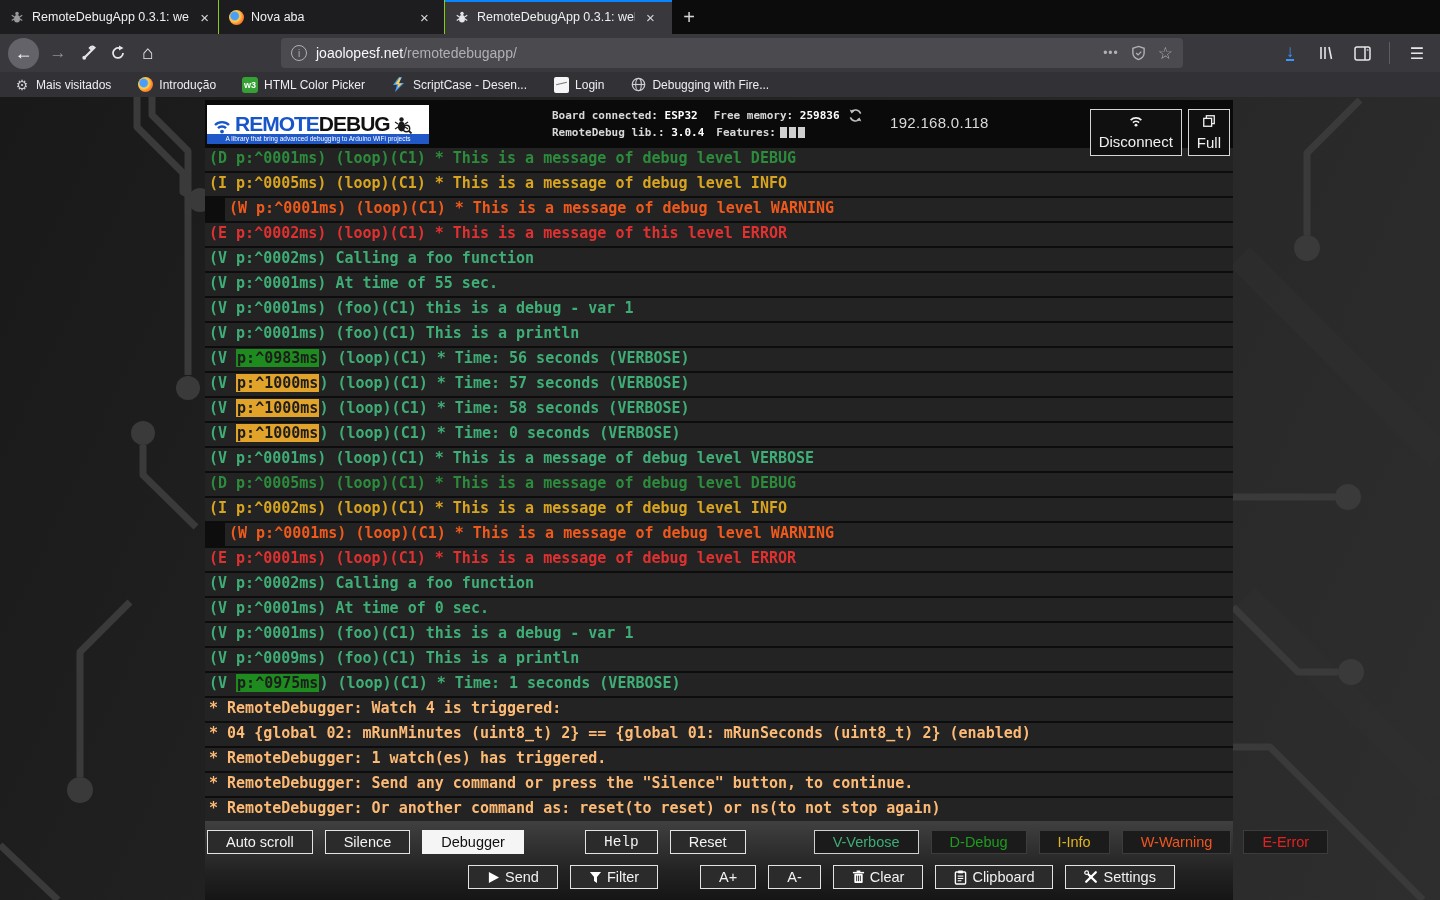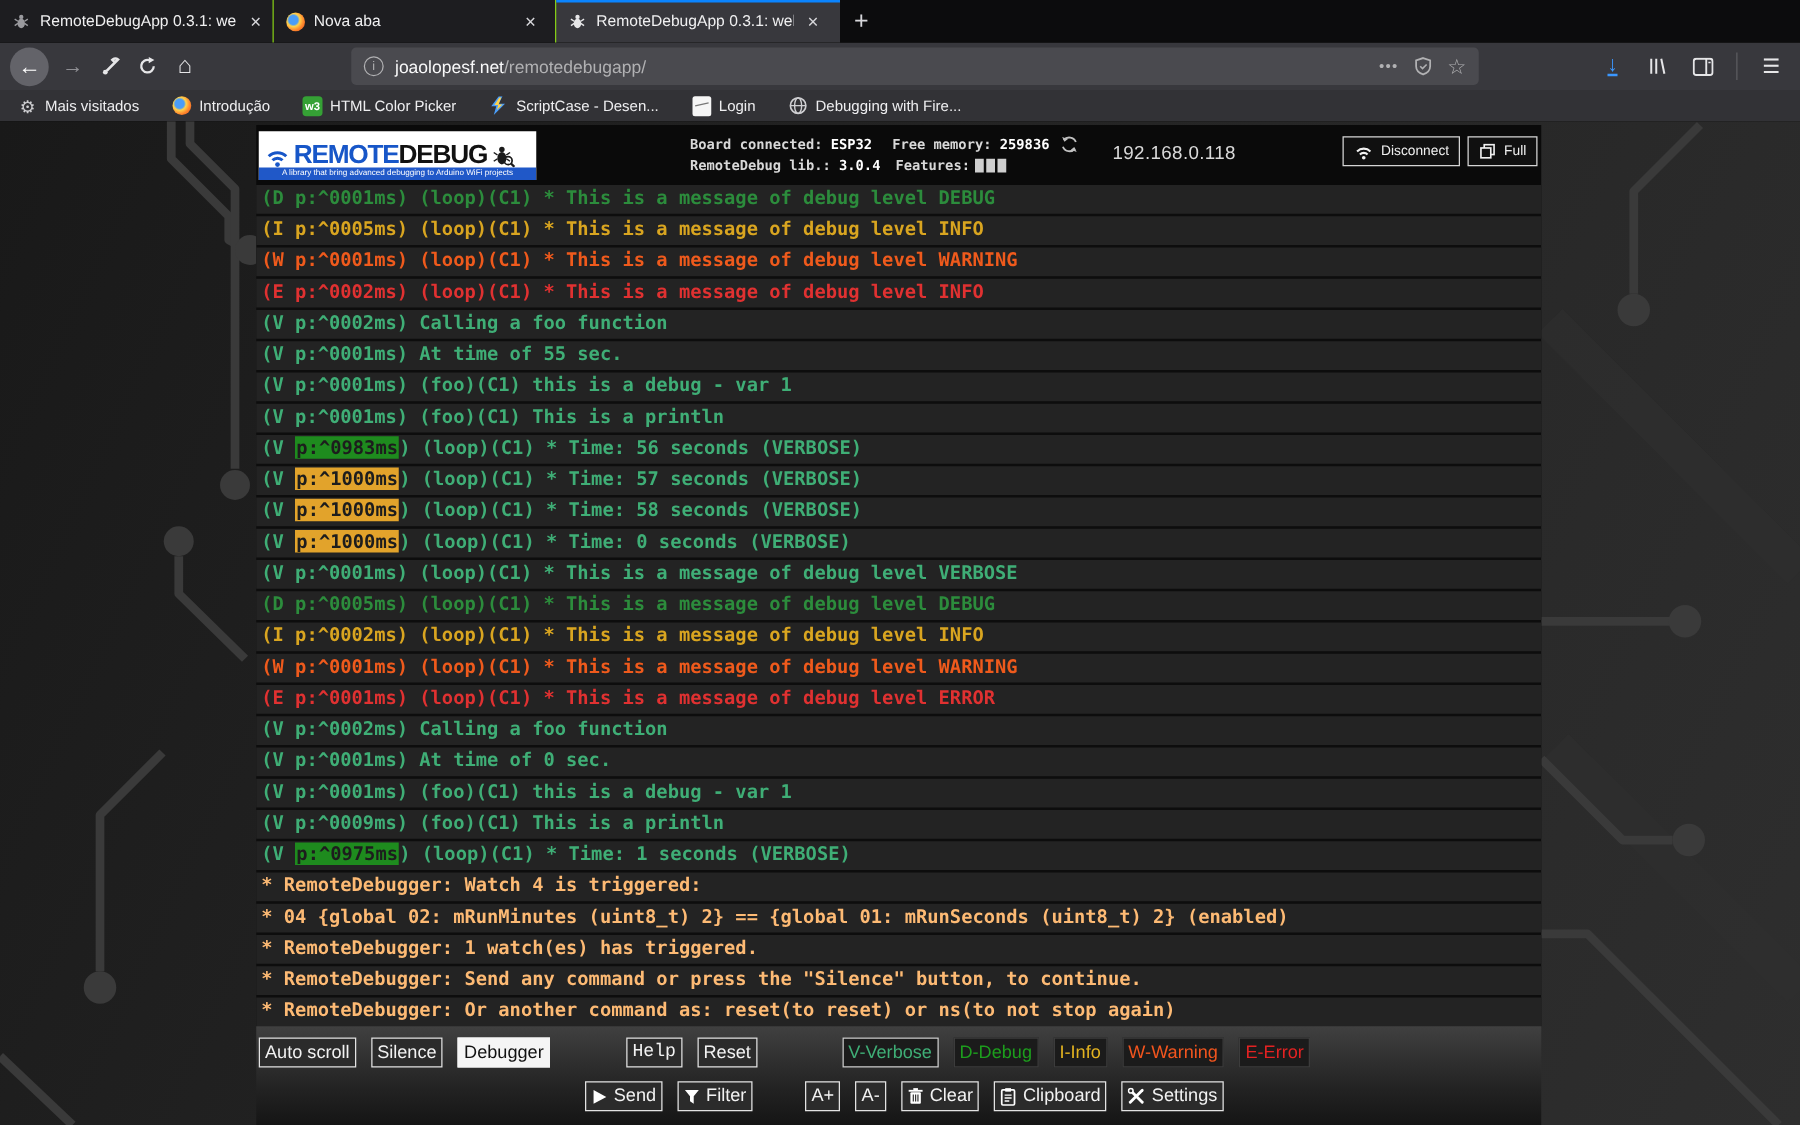--- a/index.html
+++ b/index.html
@@ -63,43 +63,43 @@
   .logo-strip { height:10px; background:#2058c8; color:#fff; font-size:6.5px; text-align:center; line-height:10px; white-space:nowrap; }
   .status { position:absolute; left:347px; top:7px; font:bold 11px "DejaVu Sans Mono", monospace; color:#d8d8d8; line-height:17px; }
   .status .val { color:#fff; }
   .status-line { display:flex; align-items:center; }
   .gap16 { display:inline-block; width:16px; }
   .blocks { display:inline-flex; gap:2px; margin-left:4px; }
   .blocks span { width:7px; height:11px; background:#cfcfcf; display:inline-block; }
   .ip { position:absolute; left:685px; top:14px; font-size:15px; color:#d9d9d9; letter-spacing:.3px; }
   .hbtns { position:absolute; right:3px; top:9px; display:flex; gap:6px; }
   .hbtn { display:flex; align-items:center; gap:6px; background:#101010; border:1px solid #d5d5d5;
-          color:#f0f0f0; font-size:11px; padding:4px 8px; }
+          color:#f0f0f0; font-size:15px; padding:4px 8px;flex-direction:column; }
 
   
   .log { background:#0d0d0d; display:flex; flex-direction:column; gap:2px; }
   .log-row { height:23px; background:#232323; font:bold 15px "DejaVu Sans Mono", monospace;
              line-height:21.6px; padding-left:4px; white-space:pre; overflow:hidden; }
   .lvl-verbose  { color:#3fae76; }
   .lvl-debug    { color:#2c8c3c; }
   .lvl-info     { color:#d9a520; }
-  .lvl-warning  { color:#ef5a1c; }
+  .lvl-warning  { color:#ef5a1c;margin-left:20px; }
   .lvl-error    { color:#e03131; }
   .lvl-debugger { color:#fdba74; }
   .hl { color:#1d1d1d; padding:0 1px; }
   .hl-green  { background:#1e8b1e; }
   .hl-yellow { background:#e2a32b; }
 
   
   .toolbar { position:relative; height:89px; background:linear-gradient(#404040,#232323 55%,#101010);
              padding:9px 0 0 2px; }
   .trow { display:flex; align-items:center; gap:12px; }
   .trow2 { margin-top:11px; padding-left:261px; }
   .tbtn { background:#2b2b2b; border:1px solid #e3e3e3; color:#f2f2f2; font-size:14.5px;
-          padding:3px 4px; display:flex; align-items:center; gap:5px; white-space:nowrap; cursor:default; }
+          padding:3px 18px; display:flex; align-items:center; gap:5px; white-space:nowrap; cursor:default; }
   .tbtn.active { background:#f5f5f5; color:#111; border-color:#f5f5f5; }
   .lvlbtn { background:#1b1b1b; border:1px solid #3c3c3c; }
   .lvlbtn.selected { border-color:#d0d0d0; }
   .ml49 { margin-left:49px;font-family:Liberation Mono, monospace; } .ml56 { margin-left:56px; } .ml42 { margin-left:30px; }
   .cmd-input { position:absolute; left:2px; bottom:7px; width:255px; height:20px; background:transparent;
                border:none; border-bottom:1px solid #b5b5b5; color:#eee; font-size:14px; outline:none; }
   .ic { flex:none; display:block; }
 </style>
 </head>
 <body>
@@ -363,21 +363,21 @@
             </span>
             <span>Full</span>
           </span>
         </div>
       </div>
 
       <div class="log" id="log-area">
           <div class="log-row lvl-debug">(D p:^0001ms) (loop)(C1) * This is a message of debug level DEBUG</div>
           <div class="log-row lvl-info">(I p:^0005ms) (loop)(C1) * This is a message of debug level INFO</div>
           <div class="log-row lvl-warning">(W p:^0001ms) (loop)(C1) * This is a message of debug level WARNING</div>
-          <div class="log-row lvl-error">(E p:^0002ms) (loop)(C1) * This is a message of debug level INFO</div>
+          <div class="log-row lvl-error">(E p:^0002ms) (loop)(C1) * This is a message of this level ERROR</div>
           <div class="log-row lvl-verbose">(V p:^0002ms) Calling a foo function</div>
           <div class="log-row lvl-verbose">(V p:^0001ms) At time of 55 sec.</div>
           <div class="log-row lvl-verbose">(V p:^0001ms) (foo)(C1) this is a debug - var 1</div>
           <div class="log-row lvl-verbose">(V p:^0001ms) (foo)(C1) This is a println</div>
           <div class="log-row lvl-verbose"><span>(V </span><span class="hl hl-green">p:^0983ms</span><span>) (loop)(C1) * Time: 56 seconds (VERBOSE)</span></div>
           <div class="log-row lvl-verbose"><span>(V </span><span class="hl hl-yellow">p:^1000ms</span><span>) (loop)(C1) * Time: 57 seconds (VERBOSE)</span></div>
           <div class="log-row lvl-verbose"><span>(V </span><span class="hl hl-yellow">p:^1000ms</span><span>) (loop)(C1) * Time: 58 seconds (VERBOSE)</span></div>
           <div class="log-row lvl-verbose"><span>(V </span><span class="hl hl-yellow">p:^1000ms</span><span>) (loop)(C1) * Time: 0 seconds (VERBOSE)</span></div>
           <div class="log-row lvl-verbose">(V p:^0001ms) (loop)(C1) * This is a message of debug level VERBOSE</div>
           <div class="log-row lvl-debug">(D p:^0005ms) (loop)(C1) * This is a message of debug level DEBUG</div>

